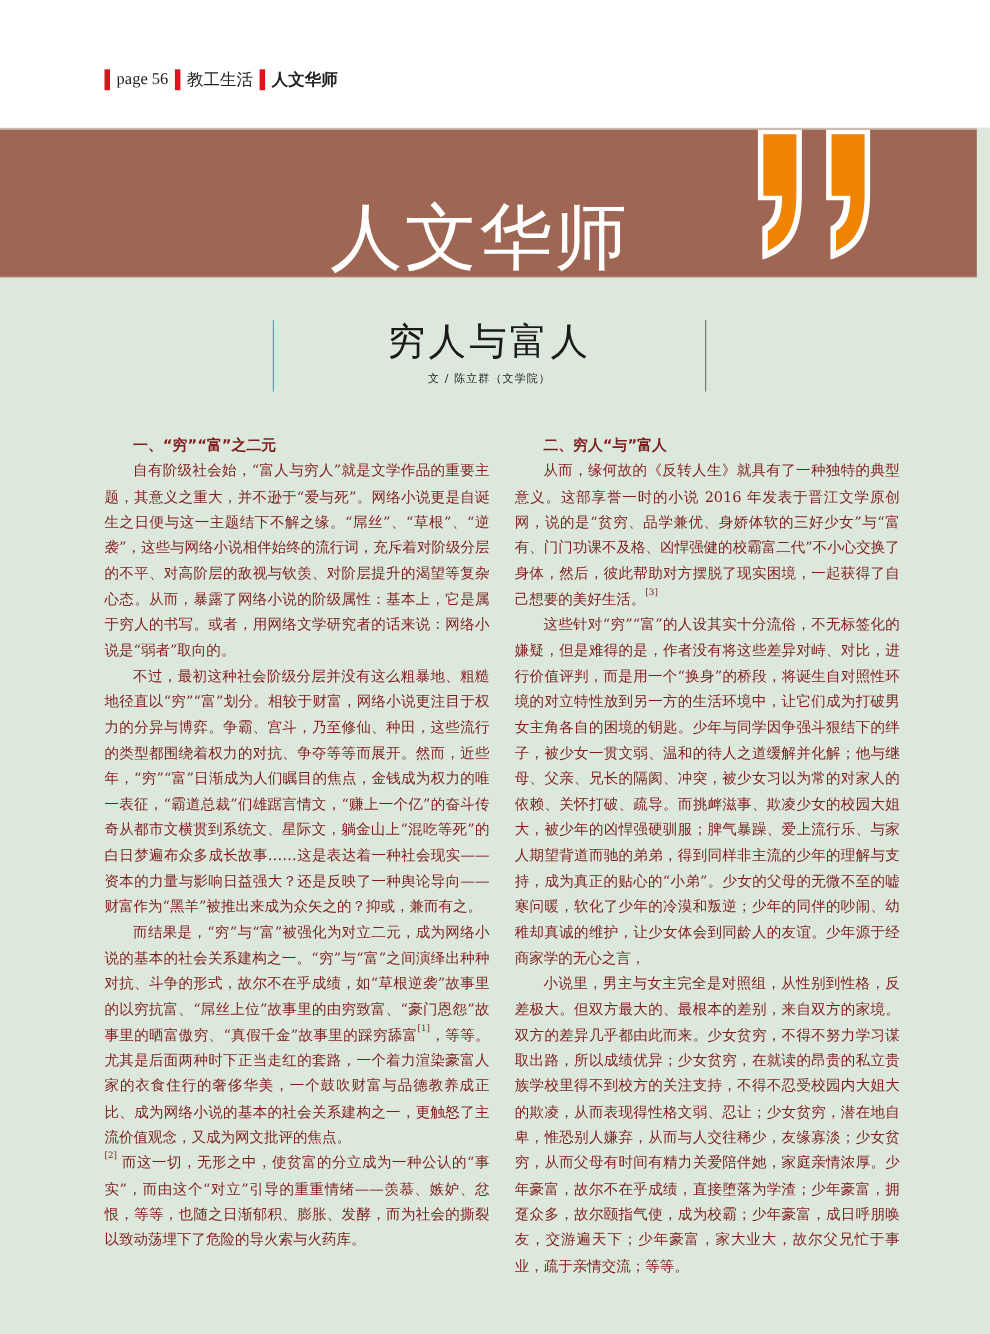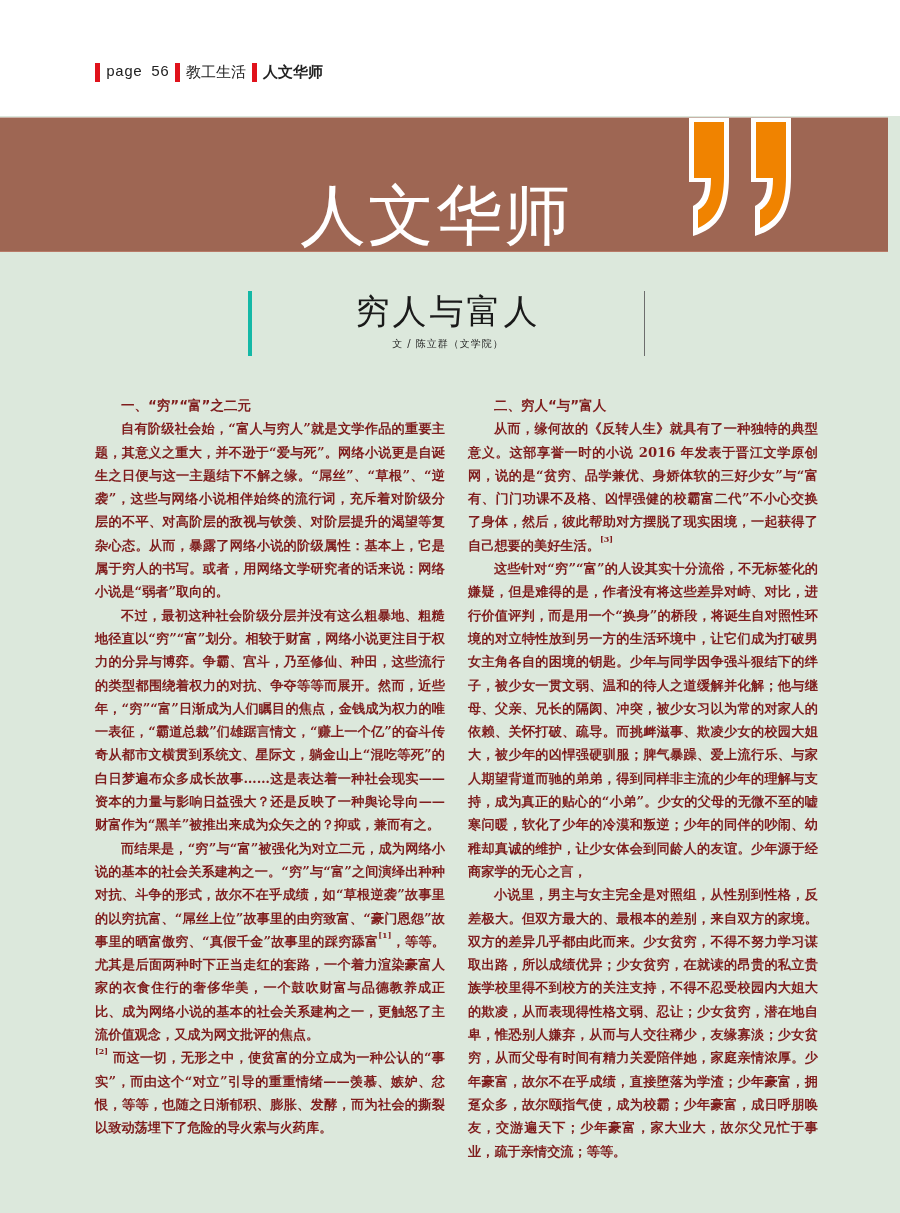--- a/index.html
+++ b/index.html
@@ -11,63 +11,63 @@
     }
     .top-white {
       position:absolute; left:0; top:0; width:900px; height:116px; background:#ffffff;
     }
     .running-head {
       position:absolute; left:95px; top:60px; height:24px;
       display:flex; align-items:center; font-size:15px; color:#222;
     }
     .rh-bar { display:inline-block; width:5px; height:19px; background:#e0121b; margin-right:6px; }
     .rh-item { margin-right:6px; white-space:nowrap; }
-    .rh-page { font-family:Liberation Mono, monospace; font-size:15px; }
+    .rh-page { font-family:Liberation Serif, serif; font-size:15px; }
     .rh-section-strong { font-weight:bold; }
 
     .banner {
       position:absolute; left:0; top:117px; width:888px; height:133px;
       background:#9e6653;
       border-top:1px solid #c9b2a8; border-bottom:1px solid #b87a68;
     }
     .banner-title {
       position:absolute; left:300px; top:58px;
       font-size:66px; color:#ffffff; letter-spacing:2px; line-height:80px;
       font-family:"DejaVu Sans", sans-serif; font-weight:normal;
     }
     .quote-mark {
       position:absolute; top:-2px; width:48px; height:122px;
     }
     .quote-mark.q1 { left:685px; }
     .quote-mark.q2 { left:747px; }
 
     .title-block {
       position:absolute; left:248px; top:291px; width:392px; height:65px;
-      border-left:4px solid #14b8a6; border-right:1px solid #6d6d6d;
+      border-left:1px solid #14b8a6; border-right:1px solid #6d6d6d;
       text-align:center;
     }
     .article-title {
       font-size:34px; color:#1a1a1a; letter-spacing:3px; line-height:40px; margin-top:0px;
     }
     .byline {
       font-size:10px; color:#222; margin-top:6px; letter-spacing:1px;
     }
 
     .column {
       position:absolute; top:394px; width:350px;
       font-size:13.2px; line-height:23.3px; color:#7f1d1d;
       text-align:justify; font-family:"DejaVu Serif", serif;
     }
     .col-left { left:95px; }
     .col-right { left:468px; }
     .section-heading {
       font-weight:bold; font-family:"DejaVu Sans", sans-serif; font-size:13.5px;
       text-indent:26px; margin:0;
     }
-    .para { text-indent:26px; margin:0;font-weight:bold; }
+    .para { text-indent:26px; margin:0; }
     .para.noindent { text-indent:0; }
     sup.fn { font-size:8px; vertical-align:top; line-height:10px; }
   </style>
 </head>
 <body>
 
 <div class="top-white"></div>
 
 <div class="running-head">
   <span class="rh-bar"></span>

